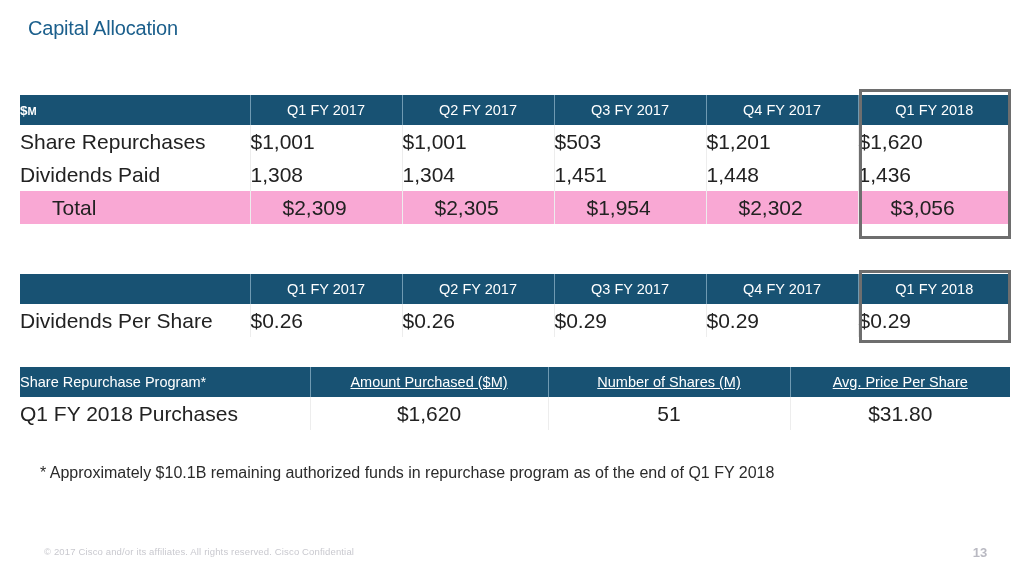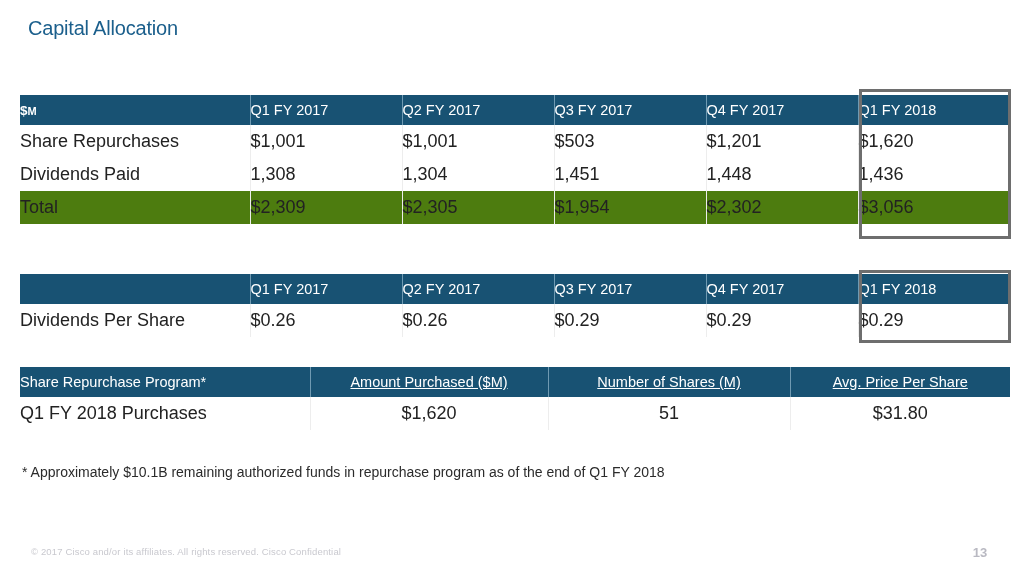--- a/index.html
+++ b/index.html
@@ -53,67 +53,68 @@
     color: #ffffff;
     font-size: 14.5px;
     font-weight: bold;
     height: 30px;
     box-sizing: border-box;
     white-space: nowrap;
   }
   .hdr-cell.sep {
     border-left: 1px solid #6f9ab2;
   }
-  .hdr-right  { text-align: left;  padding-right: 13px; }
+  .hdr-right  { text-align: center;  padding-right: 13px; }
   .hdr-left   { text-align: left;   padding-left: 13px; }
   .hdr-center { text-align: center; text-decoration: underline; }
 
   .body-cell {
     background: #ffffff;
     color: #222222;
-    font-size: 18px;
+    font-size: 21px;
     height: 33px;
     box-sizing: border-box;
     white-space: nowrap;
   }
   .body-cell.sep { border-left: 1px solid #ededed; }
   .cell-right  { text-align: left;  padding-right: 13px; }
   .cell-left   { text-align: left;   padding-left: 13px; }
   .cell-center { text-align: center; }
 
   .total-row .body-cell {
-    background: #4d7c0f;
+    background: #f9a8d4;
+    padding-left: 32px;
   }
 
   
   .money-unit { font-size: 13.5px; font-weight: bold; }
   .money-unit .m { font-size: 11px; }
 
   
   .highlight-box {
     position: absolute;
     border: 3px solid #6e6e6e;
     box-sizing: border-box;
     pointer-events: none;
   }
 
   
   .footnote {
     position: absolute;
-    left: 22px;
+    left: 40px;
     top: 464px;
-    font-size: 14px;
+    font-size: 16px;
     color: #2b2b2b;
     white-space: nowrap;
   }
 
   
   .footer-copy {
     position: absolute;
-    left: 31px;
+    left: 44px;
     top: 546px;
     font-size: 9.5px;
     color: #c9c9cf;
     letter-spacing: 0.15px;
     white-space: nowrap;
   }
   .footer-page {
     position: absolute;
     left: 965px;
     top: 545px;

